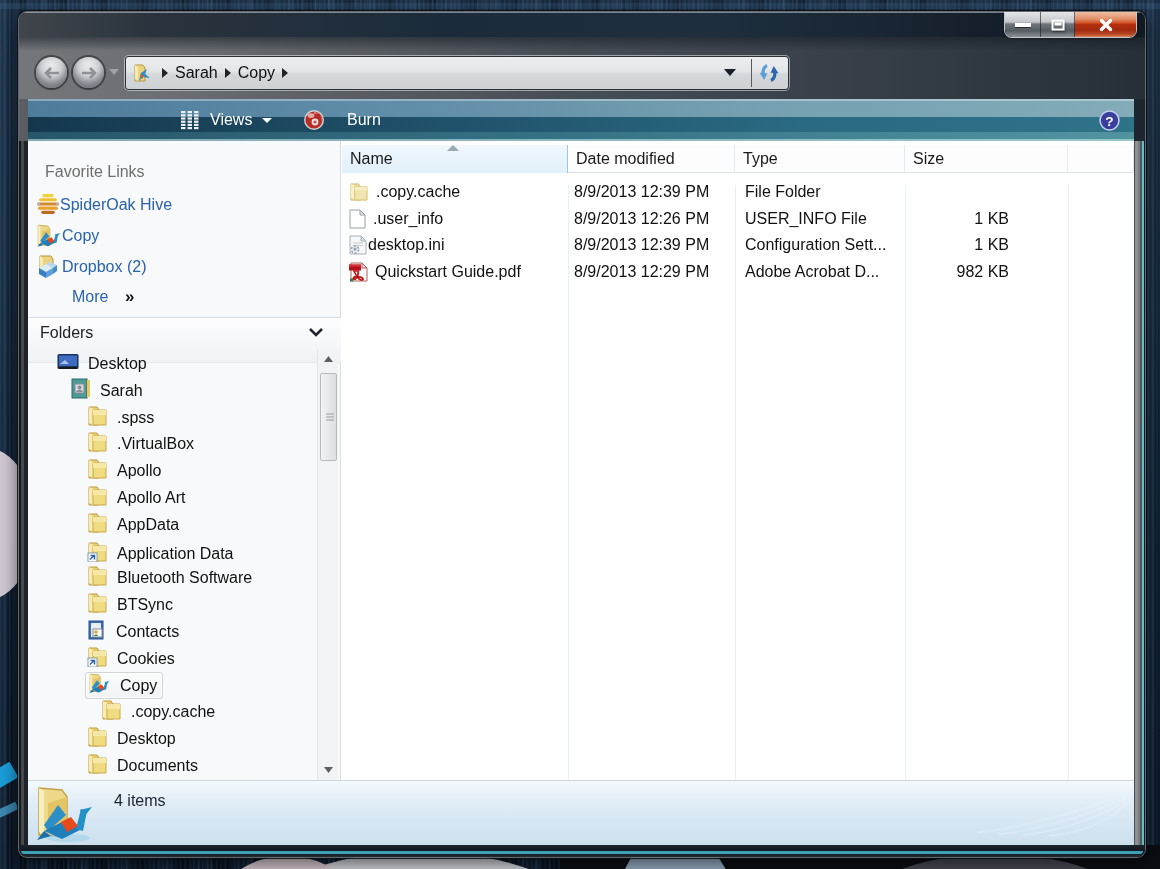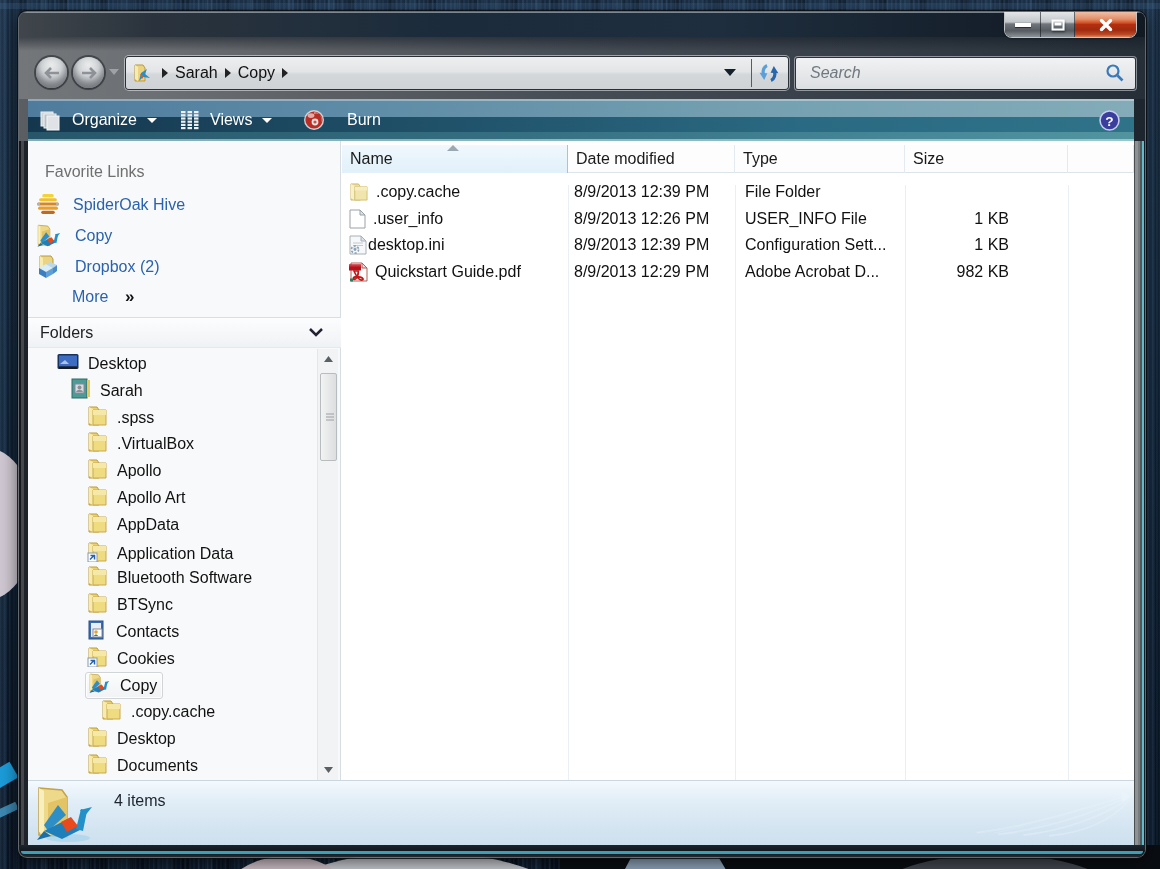--- a/index.html
+++ b/index.html
@@ -91,24 +91,24 @@
 .tb-band.b3 { top:33px; height:9px; background:linear-gradient(90deg,#27566a 0%,#357082 45%,#468898 80%,#52949e 100%); }
 .tb-band.b3::after { content:""; position:absolute; bottom:0; left:0; right:0; height:2px; background:rgba(210,240,240,0.55); }
 .tbitem { position:absolute; top:0; height:42px; display:flex; align-items:center; color:#fff; font-size:16px; }
 .tb-arrow { width:0; height:0; border-left:5px solid transparent; border-right:5px solid transparent; border-top:5px solid #fff; margin-left:10px; }
 
 
 .content { position:absolute; left:9px; top:129px; width:1106px; height:639px; background:#fff; }
 .leftpane { position:absolute; left:0; top:0; width:313px; height:639px; background:#f8f9fa; border-right:1px solid #d8dde2; }
 .favlabel { position:absolute; left:17px; top:22px; color:#6f6f6f; font-size:16px; }
 .favitem { position:absolute; left:8px; display:flex; align-items:center; color:#2a62ae; font-size:16px; }
-.favitem .txt { margin-left:13px; }
+.favitem .txt { }
 .more { position:absolute; left:44px; color:#2a62ae; font-size:16px; }
 .more b { color:#111; margin-left:12px; letter-spacing:-2px; font-size:17px; }
-.foldersbar { position:absolute; left:0; top:176px; width:313px; height:31px; background:linear-gradient(180deg,#fdfdfe,#eff2f5); border-top:1px solid #d9dee3; border-bottom:1px solid #e4e9ed; }
+.foldersbar { position:absolute; left:0; top:176px; width:313px; height:46px; background:linear-gradient(180deg,#fdfdfe,#eff2f5); border-top:1px solid #d9dee3; border-bottom:1px solid #e4e9ed; }
 .foldersbar .t { position:absolute; left:12px; top:6px; font-size:16px; color:#222; }
 .foldersbar .chev { position:absolute; right:18px; top:10px; }
 
 
 .tree { position:absolute; left:0; top:208px; width:292px; height:431px; overflow:hidden; }
 .trow { position:absolute; height:26px; display:flex; align-items:center; font-size:16px; color:#111; }
 .trow .ticon { margin-right:9px; }
 .sel { background:linear-gradient(180deg,#fcfdfd,#f0f2f4); border:1px solid #d2d5d8; border-radius:3px; padding:0 5px 0 2px; margin-left:-2px; display:flex; align-items:center; box-shadow:inset 0 0 0 1px rgba(255,255,255,0.8); }
 
 
@@ -197,41 +197,25 @@
     <div class="addr-drop"></div>
     <div class="addr-div"></div>
     <svg class="addr-refresh" viewBox="0 0 30 28">
         <path d="M13 6.5 C9.5 8 8.3 12.5 9.8 16" stroke="#5a9fd8" stroke-width="3.2" fill="none"></path>
         <path d="M10.2 21 L5.6 13.8 L13.4 14.2 Z" fill="#5a9fd8"></path>
         <path d="M17 21.5 C20.5 20 21.7 15.5 20.2 12" stroke="#2a66ac" stroke-width="3.2" fill="none"></path>
         <path d="M19.8 7 L24.4 14.2 L16.6 13.8 Z" fill="#2a66ac"></path>
       </svg>
   </div>
 
-  <div class="search">
-    <div class="ph">Search</div>
-    <svg width="20" height="20" viewBox="0 0 20 20">
-        <circle cx="8" cy="8" r="5.5" fill="none" stroke="#3a7ab8" stroke-width="2.2"></circle>
-        <path d="M12.5 12.5 L17.5 17.5" stroke="#3a7ab8" stroke-width="2.6"></path>
-      </svg>
-  </div>
 
   <div class="toolbar">
       <div class="tb-band b1"></div>
       <div class="tb-band b2"></div>
       <div class="tb-band b3"></div>
-    <div class="tbitem" style="left:10px">
-      <svg width="22" height="22" viewBox="0 0 22 22">
-          <rect x="3" y="3" width="12" height="14" fill="#cfd4d8" stroke="#eef1f3"></rect>
-          <rect x="6" y="5" width="12" height="14" fill="#b9c0c5" stroke="#eef1f3"></rect>
-          <rect x="9" y="7" width="12" height="14" fill="#dfe3e6" stroke="#f5f7f8"></rect>
-        </svg>
-      <span style="margin-left:12px">Organize</span>
-        <span class="tb-arrow"></span>
-    </div>
     <div class="tbitem" style="left:152px">
       <svg width="20" height="20" viewBox="0 0 20 20">
           <g fill="#eaf0f4">
             <rect x="1" y="1" width="4.5" height="2.2"></rect>
             <rect x="1" y="4.2" width="4.5" height="2.2"></rect>
             <rect x="1" y="7.4" width="4.5" height="2.2"></rect>
             <rect x="1" y="10.6" width="4.5" height="2.2"></rect>
             <rect x="1" y="13.8" width="4.5" height="2.2"></rect>
             <rect x="1" y="17" width="4.5" height="2.2"></rect>
             <rect x="7.5" y="1" width="4.5" height="2.2"></rect>

